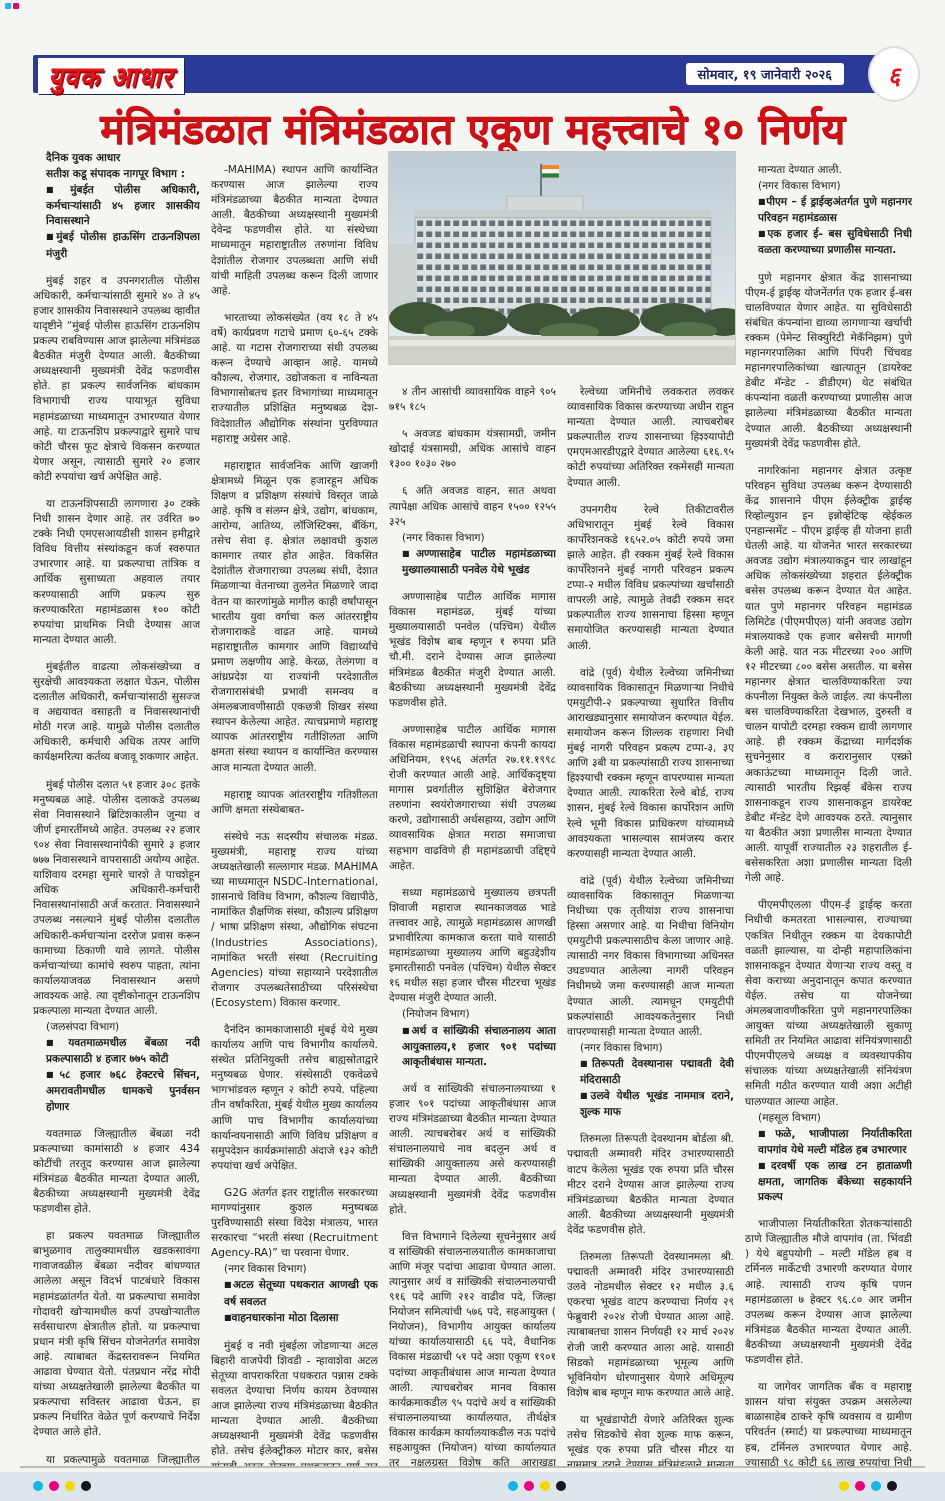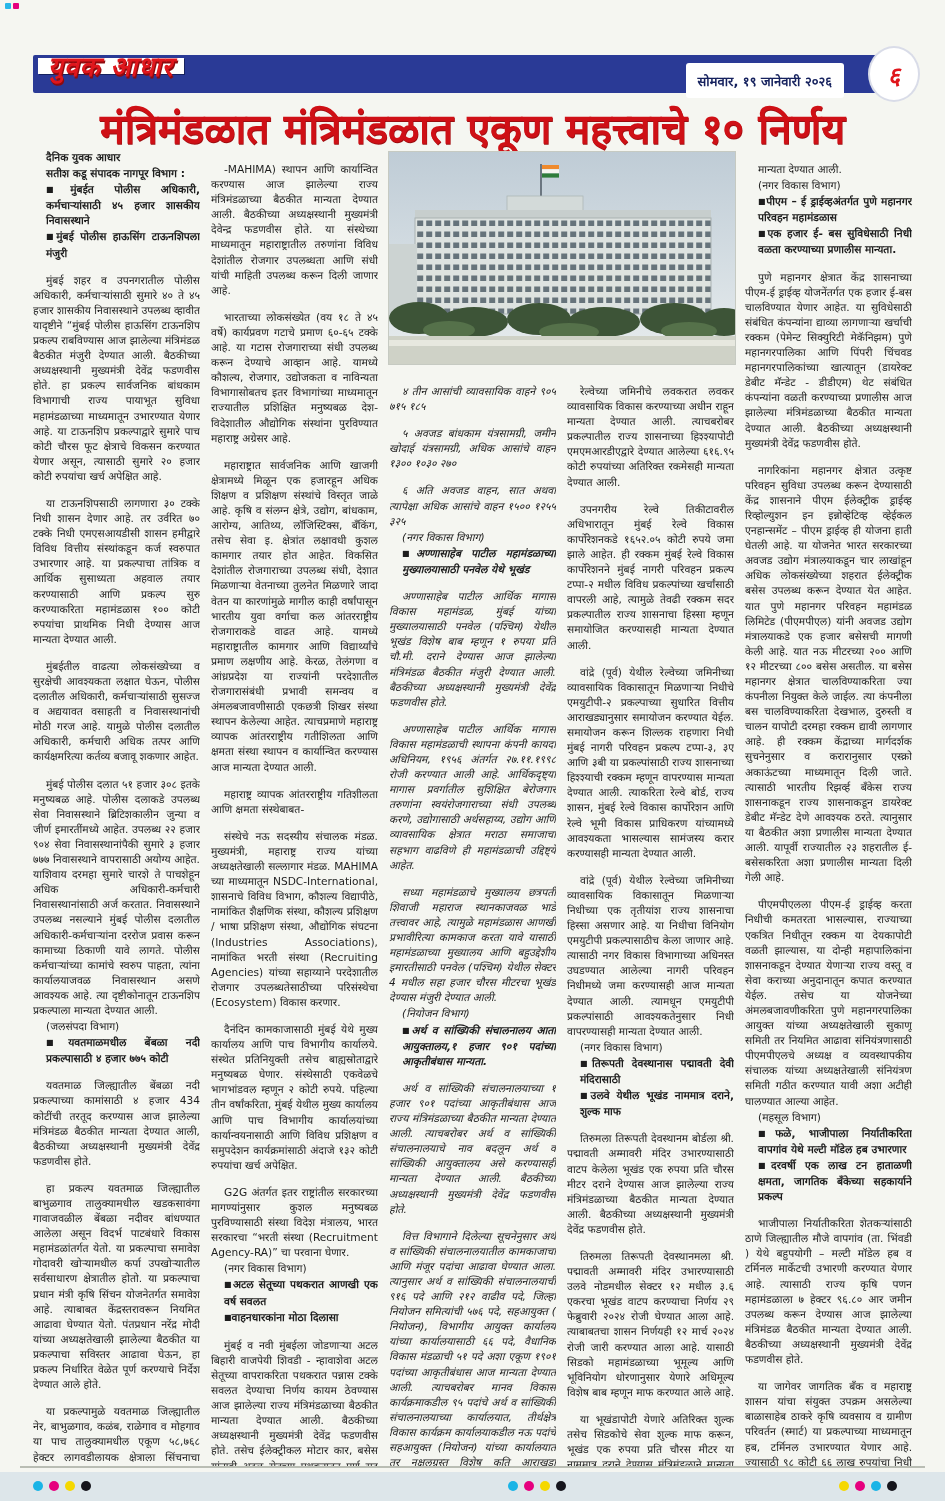--- a/index.html
+++ b/index.html
@@ -9,24 +9,24 @@
   body{font-family:"DejaVu Sans",sans-serif;color:var(--ink);}
   .page{position:relative;width:945px;height:1501px;background:var(--paper);overflow:hidden;}
 
   
   .corner-marks{position:absolute;left:5px;top:3px;display:flex;gap:2px;}
   .corner-marks i{display:block;width:6px;height:6px;border-radius:1px;}
   .corner-marks .c{background:#28b7e8;} .corner-marks .m{background:#e6007e;}
 
   
   .masthead{position:absolute;left:33px;right:33px;top:55px;height:38px;background:var(--blue);border-radius:2px;}
-  .logo-box{position:absolute;left:5px;top:3px;height:16px;background:#ffffff;padding:0 10px;display:flex;align-items:center;box-shadow:1px 1px 0 #16225e;}
+  .logo-box{position:absolute;left:5px;top:3px;height:36px;background:#ffffff;padding:0 10px;display:flex;align-items:center;box-shadow:1px 1px 0 #16225e;}
   .logo-box span{font-size:26px;font-weight:900;color:var(--red);letter-spacing:1px;font-style:italic;
     text-shadow:1px 1px 0 #8d0a0e;transform:scaleY(1.05);white-space:nowrap;}
-  .date-box{position:absolute;right:68px;top:8px;height:35px;background:#ffffff;border-radius:3px;padding:0 12px;display:flex;align-items:center;}
+  .date-box{position:absolute;right:68px;top:8px;height:22px;background:#ffffff;border-radius:3px;padding:0 12px;display:flex;align-items:center;}
   .date-box span{font-size:13px;font-weight:700;color:#16225e;white-space:nowrap;}
   .pagenum{position:absolute;right:-6px;top:-7px;width:48px;height:52px;background:#ffffff;border-radius:50%;
     box-shadow:0 0 0 2px #d9dce8;display:flex;align-items:center;justify-content:center;}
   .pagenum span{font-size:24px;font-weight:900;color:var(--red);font-style:italic;}
 
   
   .headline{position:absolute;left:33px;right:33px;top:94px;margin:12px;text-align:center;
     font-size:41px;line-height:46px;font-weight:900;color:var(--headline);letter-spacing:0px;
     text-shadow:0.5px 0.5px 0 #9c0d10;white-space:nowrap;}
 
@@ -118,46 +118,47 @@
         <p class="blk blk-by">दैनिक युवक आधार</p>
         <p class="blk blk-by">सतीश कडू संपादक नागपूर विभाग :</p>
         <p class="blk blk-h">मुंबईत पोलीस अधिकारी, कर्मचाऱ्यांसाठी ४५ हजार शासकीय निवासस्थाने</p>
         <p class="blk blk-h">मुंबई पोलीस हाऊसिंग टाऊनशिपला मंजुरी</p>
         <p class="blk blk-p">मुंबई शहर व उपनगरातील पोलीस अधिकारी, कर्मचाऱ्यांसाठी सुमारे ४० ते ४५ हजार शासकीय निवासस्थाने उपलब्ध व्हावीत यादृष्टीने “मुंबई पोलीस हाऊसिंग टाऊनशिप प्रकल्प राबविण्यास आज झालेल्या मंत्रिमंडळ बैठकीत मंजुरी देण्यात आली. बैठकीच्या अध्यक्षस्थानी मुख्यमंत्री देवेंद्र फडणवीस होते. हा प्रकल्प सार्वजनिक बांधकाम विभागाची राज्य पायाभूत सुविधा महामंडळाच्या माध्यमातून उभारण्यात येणार आहे. या टाऊनशिप प्रकल्पाद्वारे सुमारे पाच कोटी चौरस फूट क्षेत्राचे विकसन करण्यात येणार असून, त्यासाठी सुमारे २० हजार कोटी रुपयांचा खर्च अपेक्षित आहे.</p>
         <p class="blk blk-p">या टाऊनशिपसाठी लागणारा ३० टक्के निधी शासन देणार आहे. तर उर्वरित ७० टक्के निधी एमएसआयडीसी शासन हमीद्वारे विविध वित्तीय संस्थांकडून कर्ज स्वरुपात उभारणार आहे. या प्रकल्पाचा तांत्रिक व आर्थिक सुसाध्यता अहवाल तयार करण्यासाठी आणि प्रकल्प सुरु करण्याकरिता महामंडळास १०० कोटी रुपयांचा प्राथमिक निधी देण्यास आज मान्यता देण्यात आली.</p>
         <p class="blk blk-p">मुंबईतील वाढत्या लोकसंख्येच्या व सुरक्षेची आवश्यकता लक्षात घेऊन, पोलीस दलातील अधिकारी, कर्मचाऱ्यांसाठी सुसज्ज व अद्ययावत वसाहती व निवासस्थानांची मोठी गरज आहे. यामुळे पोलीस दलातील अधिकारी, कर्मचारी अधिक तत्पर आणि कार्यक्षमरित्या कर्तव्य बजावू शकणार आहेत.</p>
         <p class="blk blk-p">मुंबई पोलीस दलात ५१ हजार ३०८ इतके मनुष्यबळ आहे. पोलीस दलाकडे उपलब्ध सेवा निवासस्थाने ब्रिटिशकालीन जुन्या व जीर्ण इमारतींमध्ये आहेत. उपलब्ध २२ हजार ९०४ सेवा निवासस्थानांपैकी सुमारे ३ हजार ७७७ निवासस्थाने वापरासाठी अयोग्य आहेत. याशिवाय दरमहा सुमारे चारशे ते पाचशेहून अधिक अधिकारी-कर्मचारी निवासस्थानांसाठी अर्ज करतात. निवासस्थाने उपलब्ध नसल्याने मुंबई पोलीस दलातील अधिकारी-कर्मचाऱ्यांना दररोज प्रवास करून कामाच्या ठिकाणी यावे लागते. पोलीस कर्मचाऱ्यांच्या कामांचे स्वरुप पाहता, त्यांना कार्यालयाजवळ निवासस्थान असणे आवश्यक आहे. त्या दृष्टीकोनातून टाऊनशिप प्रकल्पाला मान्यता देण्यात आली.</p>
         <p class="blk blk-dept">(जलसंपदा विभाग)</p>
         <p class="blk blk-h">यवतमाळमधील बेंबळा नदी प्रकल्पासाठी ४ हजार ७७५ कोटी</p>
+        <p class="blk blk-h">५८ हजार ७६८ हेक्टरचे सिंचन, अमरावतीमधील धामकचे पुनर्वसन होणार</p>
         <p class="blk blk-p">यवतमाळ जिल्ह्यातील बेंबळा नदी प्रकल्पाच्या कामांसाठी ४ हजार 434 कोटींची तरतूद करण्यास आज झालेल्या मंत्रिमंडळ बैठकीत मान्यता देण्यात आली, बैठकीच्या अध्यक्षस्थानी मुख्यमंत्री देवेंद्र फडणवीस होते.</p>
         <p class="blk blk-p">हा प्रकल्प यवतमाळ जिल्ह्यातील बाभुळगाव तालुक्यामधील खडकसावंगा गावाजवळील बेंबळा नदीवर बांधण्यात आलेला असून विदर्भ पाटबंधारे विकास महामंडळांतर्गत येतो. या प्रकल्पाचा समावेश गोदावरी खोऱ्यामधील कर्पा उपखोऱ्यातील सर्वसाधारण क्षेत्रातील होतो. या प्रकल्पाचा प्रधान मंत्री कृषि सिंचन योजनेतर्गत समावेश आहे. त्याबाबत केंद्रस्तरावरून नियमित आढावा घेण्यात येतो. पंतप्रधान नरेंद्र मोदी यांच्या अध्यक्षतेखाली झालेल्या बैठकीत या प्रकल्पाचा सविस्तर आढावा घेऊन, हा प्रकल्प निर्धारित वेळेत पूर्ण करण्याचे निर्देश देण्यात आले होते.</p>
         <p class="blk blk-p">या प्रकल्पामुळे यवतमाळ जिल्ह्यातील नेर, बाभुळगाव, कळंब, राळेगाव व मोहगाव या पाच तालुक्यामधील एकूण ५८,७६८ हेक्टर लागवडीलायक क्षेत्राला सिंचनाचा लाभ मिळणार आहे. तसेच अमरावती जिल्ह्यातील मौजा धामकच्या पुनर्वसनाचा प्रश्न मार्गी लागणार आहे. या गावाचे आदर्श पुनर्वसन करण्याचे निर्देश मुख्यमंत्री श्री. फडणवीस यांनी दिले होते, त्यासाठी ८९ कोटी ३२ लाख रुपये उपलब्ध होणार आहेत.</p>
       </div>
       <div class="col">
         <p class="blk blk-p">-MAHIMA) स्थापन आणि कार्यान्वित करण्यास आज झालेल्या राज्य मंत्रिमंडळाच्या बैठकीत मान्यता देण्यात आली. बैठकीच्या अध्यक्षस्थानी मुख्यमंत्री देवेन्द्र फडणवीस होते. या संस्थेच्या माध्यमातून महाराष्ट्रातील तरुणांना विविध देशांतील रोजगार उपलब्धता आणि संधी यांची माहिती उपलब्ध करून दिली जाणार आहे.</p>
         <p class="blk blk-p">भारताच्या लोकसंख्येत (वय १८ ते ४५ वर्षे) कार्यप्रवण गटाचे प्रमाण ६०-६५ टक्के आहे. या गटास रोजगाराच्या संधी उपलब्ध करून देण्याचे आव्हान आहे. यामध्ये कौशल्य, रोजगार, उद्योजकता व नाविन्यता विभागासोबतच इतर विभागांच्या माध्यमातून राज्यातील प्रशिक्षित मनुष्यबळ देश-विदेशातील औद्योगिक संस्थांना पुरविण्यात महाराष्ट्र अग्रेसर आहे.</p>
         <p class="blk blk-p">महाराष्ट्रात सार्वजनिक आणि खाजगी क्षेत्रामध्ये मिळून एक हजारहून अधिक शिक्षण व प्रशिक्षण संस्थांचे विस्तृत जाळे आहे. कृषि व संलग्न क्षेत्रे, उद्योग, बांधकाम, आरोग्य, आतिथ्य, लॉजिस्टिक्स, बँकिंग, तसेच सेवा इ. क्षेत्रांत लक्षावधी कुशल कामगार तयार होत आहेत. विकसित देशांतील रोजगाराच्या उपलब्ध संधी, देशात मिळणाऱ्या वेतनाच्या तुलनेत मिळणारे जादा वेतन या कारणांमुळे मागील काही वर्षांपासून भारतीय युवा वर्गाचा कल आंतरराष्ट्रीय रोजगाराकडे वाढत आहे. यामध्ये महाराष्ट्रातील कामगार आणि विद्यार्थ्यांचे प्रमाण लक्षणीय आहे. केरळ, तेलंगणा व आंध्रप्रदेश या राज्यांनी परदेशातील रोजगारासंबंधी प्रभावी समन्वय व अंमलबजावणीसाठी एकछत्री शिखर संस्था स्थापन केलेल्या आहेत. त्याचप्रमाणे महाराष्ट्र व्यापक आंतरराष्ट्रीय गतीशिलता आणि क्षमता संस्था स्थापन व कार्यान्वित करण्यास आज मान्यता देण्यात आली.</p>
         <p class="blk blk-p">महाराष्ट्र व्यापक आंतरराष्ट्रीय गतिशीलता आणि क्षमता संस्थेबाबत-</p>
         <p class="blk blk-p">संस्थेचे नऊ सदस्यीय संचालक मंडळ. मुख्यमंत्री, महाराष्ट्र राज्य यांच्या अध्यक्षतेखाली सल्लागार मंडळ. MAHIMA च्या माध्यमातून NSDC-International, शासनाचे विविध विभाग, कौशल्य विद्यापीठे, नामांकित शैक्षणिक संस्था, कौशल्य प्रशिक्षण / भाषा प्रशिक्षण संस्था, औद्योगिक संघटना (Industries Associations), नामांकित भरती संस्था (Recruiting Agencies) यांच्या सहाय्याने परदेशातील रोजगार उपलब्धतेसाठीच्या परिसंस्थेचा (Ecosystem) विकास करणार.</p>
         <p class="blk blk-p">दैनंदिन कामकाजासाठी मुंबई येथे मुख्य कार्यालय आणि पाच विभागीय कार्यालये. संस्थेत प्रतिनियुक्ती तसेच बाह्यस्रोताद्वारे मनुष्यबळ घेणार. संस्थेसाठी एकवेळचे भागभांडवल म्हणून २ कोटी रुपये. पहिल्या तीन वर्षांकरिता, मुंबई येथील मुख्य कार्यालय आणि पाच विभागीय कार्यालयांच्या कार्यान्वयनासाठी आणि विविध प्रशिक्षण व समुपदेशन कार्यक्रमांसाठी अंदाजे १३२ कोटी रुपयांचा खर्च अपेक्षित.</p>
         <p class="blk blk-p">G2G अंतर्गत इतर राष्ट्रांतील सरकारच्या मागण्यांनुसार कुशल मनुष्यबळ पुरविण्यासाठी संस्था विदेश मंत्रालय, भारत सरकारचा “भरती संस्था (Recruitment Agency-RA)” चा परवाना घेणार.</p>
         <p class="blk blk-dept">(नगर विकास विभाग)</p>
         <p class="blk blk-h">अटल सेतूच्या पथकरात आणखी एक वर्ष सवलत</p>
         <p class="blk blk-h">वाहनधारकांना मोठा दिलासा</p>
         <p class="blk blk-p">मुंबई व नवी मुंबईला जोडणाऱ्या अटल बिहारी वाजपेयी शिवडी - न्हावाशेवा अटल सेतूच्या वापराकरिता पथकरात पन्नास टक्के सवलत देण्याचा निर्णय कायम ठेवण्यास आज झालेल्या राज्य मंत्रिमंडळाच्या बैठकीत मान्यता देण्यात आली. बैठकीच्या अध्यक्षस्थानी मुख्यमंत्री देवेंद्र फडणवीस होते. तसेच ईलेक्ट्रीकल मोटार कार, बसेस यांनाही अटल सेतूच्या पथकरातून पूर्ण सूट देण्याबाबतचा मुद्दाही अधिसूचनेत समाविष्ट करण्यास मान्यता देण्यात आली. यामुळे ई- व्हेईकल्स धारक तसेच अन्य वाहनधारकांना दिलासा मिळणार आहे.</p>
       </div>
-      <div class="col" style="padding-top: 222px; font-style: italic;">
+      <div class="col" style="padding-top: 222px;">
         <p class="blk blk-p">४ तीन आसांची व्यावसायिक वाहने ९०५ ७१५ १८५</p>
         <p class="blk blk-p">५ अवजड बांधकाम यंत्रसामग्री, जमीन खोदाई यंत्रसामग्री, अधिक आसांचे वाहन १३०० १०३० २७०</p>
         <p class="blk blk-p">६ अति अवजड वाहन, सात अथवा त्यापेक्षा अधिक आसांचे वाहन १५०० १२५५ ३२५</p>
         <p class="blk blk-dept">(नगर विकास विभाग)</p>
         <p class="blk blk-h">अण्णासाहेब पाटील महामंडळाच्या मुख्यालयासाठी पनवेल येथे भूखंड</p>
         <p class="blk blk-p">अण्णासाहेब पाटील आर्थिक मागास विकास महामंडळ, मुंबई यांच्या मुख्यालयासाठी पनवेल (पश्चिम) येथील भूखंड विशेष बाब म्हणून १ रुपया प्रति चौ.मी. दराने देण्यास आज झालेल्या मंत्रिमंडळ बैठकीत मंजुरी देण्यात आली. बैठकीच्या अध्यक्षस्थानी मुख्यमंत्री देवेंद्र फडणवीस होते.</p>
         <p class="blk blk-p">अण्णासाहेब पाटील आर्थिक मागास विकास महामंडळाची स्थापना कंपनी कायदा अधिनियम, १९५६ अंतर्गत २७.११.१९९८ रोजी करण्यात आली आहे. आर्थिकदृष्ट्या मागास प्रवर्गातील सुशिक्षित बेरोजगार तरुणांना स्वयंरोजगाराच्या संधी उपलब्ध करणे, उद्योगासाठी अर्थसहाय्य, उद्योग आणि व्यावसायिक क्षेत्रात मराठा समाजाचा सहभाग वाढविणे ही महामंडळाची उद्दिष्ट्ये आहेत.</p>
-        <p class="blk blk-p">सध्या महामंडळाचे मुख्यालय छत्रपती शिवाजी महाराज स्थानकाजवळ भाडे तत्त्वावर आहे, त्यामुळे महामंडळास आणखी प्रभावीरित्या कामकाज करता यावे यासाठी महामंडळाच्या मुख्यालय आणि बहुउद्देशीय इमारतीसाठी पनवेल (पश्चिम) येथील सेक्टर 4 मधील सहा हजार चौरस मीटरचा भूखंड देण्यास मंजुरी देण्यात आली.</p>
+        <p class="blk blk-p">सध्या महामंडळाचे मुख्यालय छत्रपती शिवाजी महाराज स्थानकाजवळ भाडे तत्त्वावर आहे, त्यामुळे महामंडळास आणखी प्रभावीरित्या कामकाज करता यावे यासाठी महामंडळाच्या मुख्यालय आणि बहुउद्देशीय इमारतीसाठी पनवेल (पश्चिम) येथील सेक्टर १६ मधील सहा हजार चौरस मीटरचा भूखंड देण्यास मंजुरी देण्यात आली.</p>
         <p class="blk blk-dept">(नियोजन विभाग)</p>
         <p class="blk blk-h">अर्थ व सांख्यिकी संचालनालय आता आयुक्तालय,१ हजार ९०१ पदांच्या आकृतीबंधास मान्यता.</p>
         <p class="blk blk-p">अर्थ व सांख्यिकी संचालनालयाच्या १ हजार ९०१ पदांच्या आकृतीबंधास आज राज्य मंत्रिमंडळाच्या बैठकीत मान्यता देण्यात आली. त्याचबरोबर अर्थ व सांख्यिकी संचालनालयाचे नाव बदलून अर्थ व सांख्यिकी आयुक्तालय असे करण्यासही मान्यता देण्यात आली. बैठकीच्या अध्यक्षस्थानी मुख्यमंत्री देवेंद्र फडणवीस होते.</p>
         <p class="blk blk-p">वित्त विभागाने दिलेल्या सूचनेनुसार अर्थ व सांख्यिकी संचालनालयातील कामकाजाचा आणि मंजूर पदांचा आढावा घेण्यात आला. त्यानुसार अर्थ व सांख्यिकी संचालनालयाची ९१६ पदे आणि २१२ वाढीव पदे, जिल्हा नियोजन समित्यांची ५७६ पदे, सहआयुक्त ( नियोजन), विभागीय आयुक्त कार्यालय यांच्या कार्यालयासाठी ६६ पदे, वैधानिक विकास मंडळाची ५१ पदे अशा एकूण १९०१ पदांच्या आकृतीबंधास आज मान्यता देण्यात आली. त्याचबरोबर मानव विकास कार्यक्रमाकडील ९५ पदांचे अर्थ व सांख्यिकी संचालनालयाच्या कार्यालयात, तीर्थक्षेत्र विकास कार्यक्रम कार्यालयाकडील नऊ पदांचे सहआयुक्त (नियोजन) यांच्या कार्यालयात तर नक्षलग्रस्त विशेष कृति आराखडा कक्षातील तीन पदांचे जिल्हा नियोजन समितीच्या कार्यालयात समायोजन करण्यासही मान्यता देण्यात आली.</p>
         <p class="blk blk-p">अर्थ व सांख्यिकी संचालनालयाचे नाव बदलून अर्थ व सांख्यिकी आयुक्तालय असे करण्यास मान्यता देण्यात आल्याने त्याअनुषंगाने होणाऱ्या पदनामांतही बदल करण्यास मान्यता देण्यात आली.</p>
       </div>
       <div class="col" style="padding-top: 222px;">
         <p class="blk blk-p">रेल्वेच्या जमिनीचे लवकरात लवकर व्यावसायिक विकास करण्याच्या अधीन राहून मान्यता देण्यात आली. त्याचबरोबर प्रकल्पातील राज्य शासनाच्या हिश्श्यापोटी एमएमआरडीएद्वारे देण्यात आलेल्या ६१६.९५ कोटी रुपयांच्या अतिरिक्त रकमेसही मान्यता देण्यात आली.</p>
         <p class="blk blk-p">उपनगरीय रेल्वे तिकीटावरील अधिभारातून मुंबई रेल्वे विकास कार्पोरेशनकडे १६५२.०५ कोटी रुपये जमा झाले आहेत. ही रक्कम मुंबई रेल्वे विकास कार्पोरेशनने मुंबई नागरी परिवहन प्रकल्प टप्पा-२ मधील विविध प्रकल्पांच्या खर्चांसाठी वापरली आहे, त्यामुळे तेवढी रक्कम सदर प्रकल्पातील राज्य शासनाचा हिस्सा म्हणून समायोजित करण्यासही मान्यता देण्यात आली.</p>
         <p class="blk blk-p">वांद्रे (पूर्व) येथील रेल्वेच्या जमिनीच्या व्यावसायिक विकासातून मिळणाऱ्या निधीचे एमयुटीपी-२ प्रकल्पाच्या सुधारित वित्तीय आराखड्यानुसार समायोजन करण्यात येईल. समायोजन करून शिल्लक राहणारा निधी मुंबई नागरी परिवहन प्रकल्प टप्पा-३, ३ए आणि ३बी या प्रकल्पांसाठी राज्य शासनाच्या हिश्श्याची रक्कम म्हणून वापरण्यास मान्यता देण्यात आली. त्याकरिता रेल्वे बोर्ड, राज्य शासन, मुंबई रेल्वे विकास कार्पोरेशन आणि रेल्वे भूमी विकास प्राधिकरण यांच्यामध्ये आवश्यकता भासल्यास सामंजस्य करार करण्यासही मान्यता देण्यात आली.</p>

